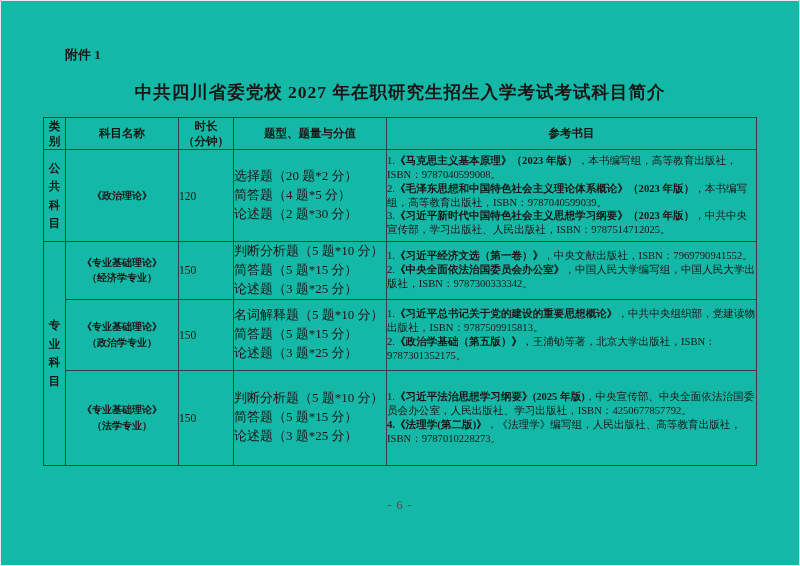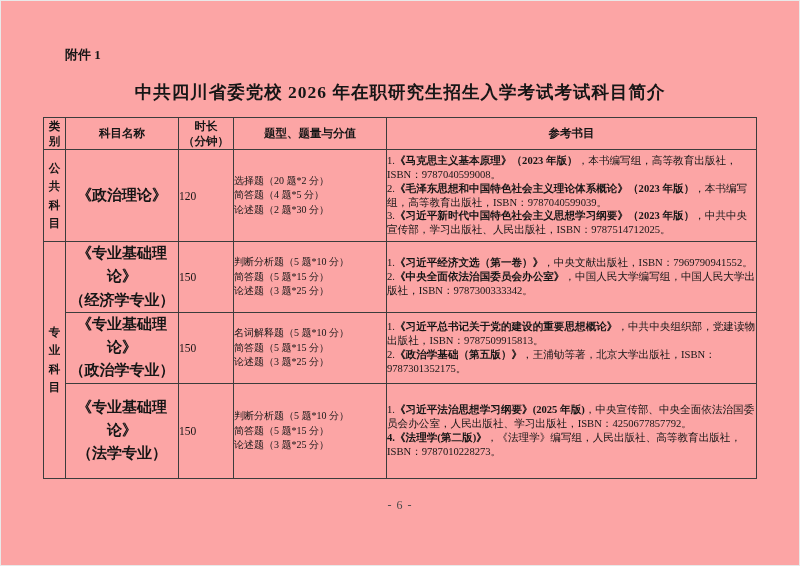--- a/index.html
+++ b/index.html
@@ -1,48 +1,48 @@
 <!DOCTYPE html>
 <html><head>
 <meta charset="utf-8">
 <style>
   html,body{margin:0;padding:0;background:#f6f6f6;}
   .page{
     position:relative;width:800px;height:566px;margin:0 auto;
-    background:#fca5a5;border:1px solid #e9e9e9;box-sizing:border-box;
+    background:#14b8a6;border:1px solid #e9e9e9;box-sizing:border-box;
     font-family:"Liberation Serif","DejaVu Serif",serif;color:#161616;overflow:hidden;
   }
   .attachment{position:absolute;left:64px;top:45px;font-size:13px;font-weight:bold;}
   .title{position:absolute;left:0;right:0;top:79px;margin:0;text-align:center;
          font-size:17.5px;font-weight:bold;letter-spacing:1px;}
   .doc-table{position:absolute;left:42px;top:116px;width:713px;
              border-collapse:collapse;table-layout:fixed;}
   .doc-table th,.doc-table td{border:1px solid #3c3c3c;vertical-align:middle;padding:0;
              overflow:hidden;}
   .doc-table thead tr{height:32px;}
   .doc-table tr.rh0{height:92px;}
   .doc-table tr.rh1{height:57px;}
   .doc-table tr.rh2{height:71px;}
   .doc-table tr.rh3{height:95px;}
   .th{font-size:11.5px;font-weight:bold;text-align:center;line-height:1.3;}
   .cat{font-size:11.5px;font-weight:bold;text-align:center;line-height:1.6;padding:0 2px;}
-  .subj{font-size:15px;font-weight:bold;text-align:center;line-height:1.55;}
+  .subj{font-size:10px;font-weight:bold;text-align:center;line-height:1.55;}
   .dur{font-size:11.5px;text-align:left;}
-  .q{font-size:10px;line-height:1.45;padding:2px 2px 2px 7px;}
+  .q{font-size:13px;line-height:1.45;padding:2px 2px 2px 7px;}
   .ref{font-size:10.6px;line-height:1.32;padding:3px 5px 3px 7px;text-align:left;}
   .ref b{font-weight:bold;margin-top:32px;}
   .page-num{position:absolute;left:0;right:0;top:497px;text-align:center;
             font-size:12px;color:#4a4a4a;letter-spacing:1px;}
 </style>
 </head>
 <body>
 
 <div class="page">
   <div class="attachment">附件 1</div>
-  <h1 class="title">中共四川省委党校 2026 年在职研究生招生入学考试考试科目简介</h1>
+  <h1 class="title">中共四川省委党校 2027 年在职研究生招生入学考试考试科目简介</h1>
 
   <table class="doc-table">
     <colgroup>
       <col style="width:22px">
       <col style="width:113px">
       <col style="width:55px">
       <col style="width:153px">
       <col style="width:370px">
     </colgroup>
     <thead>

